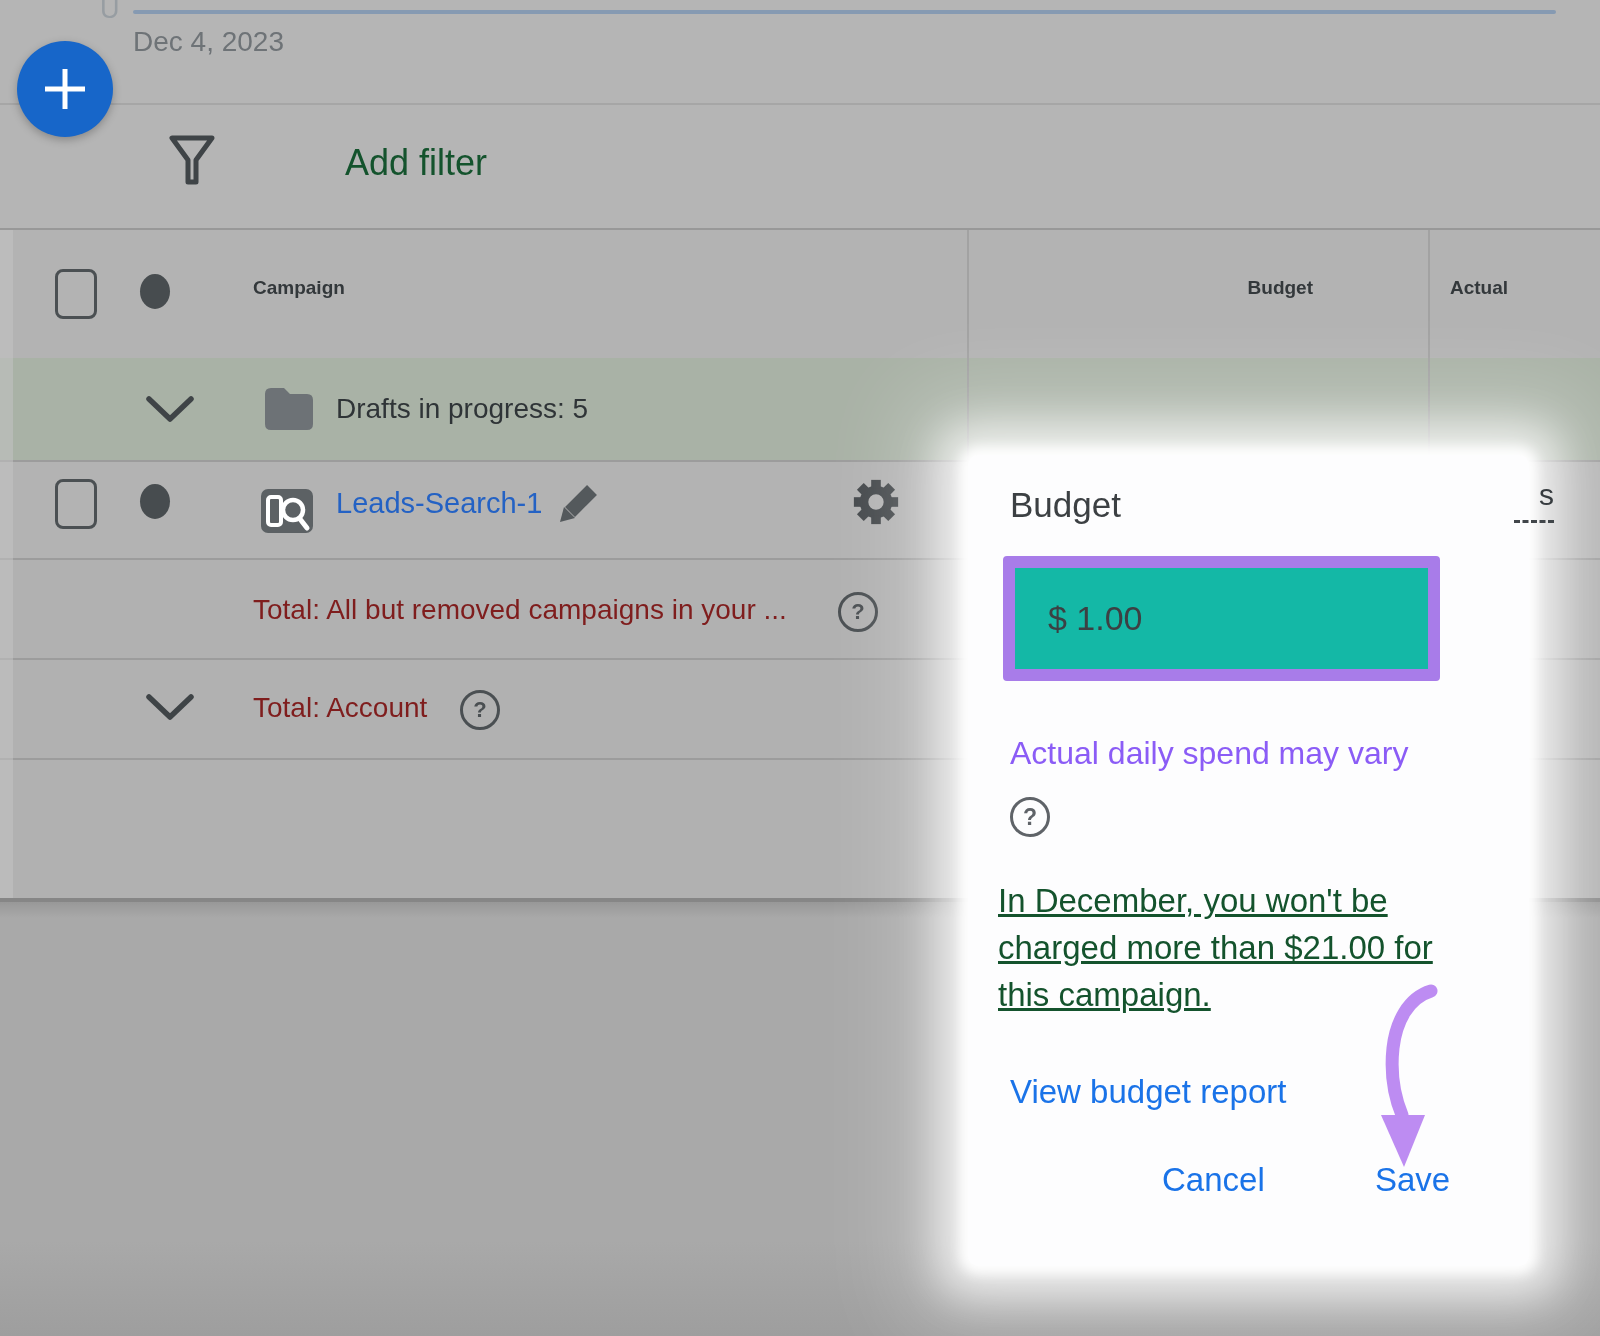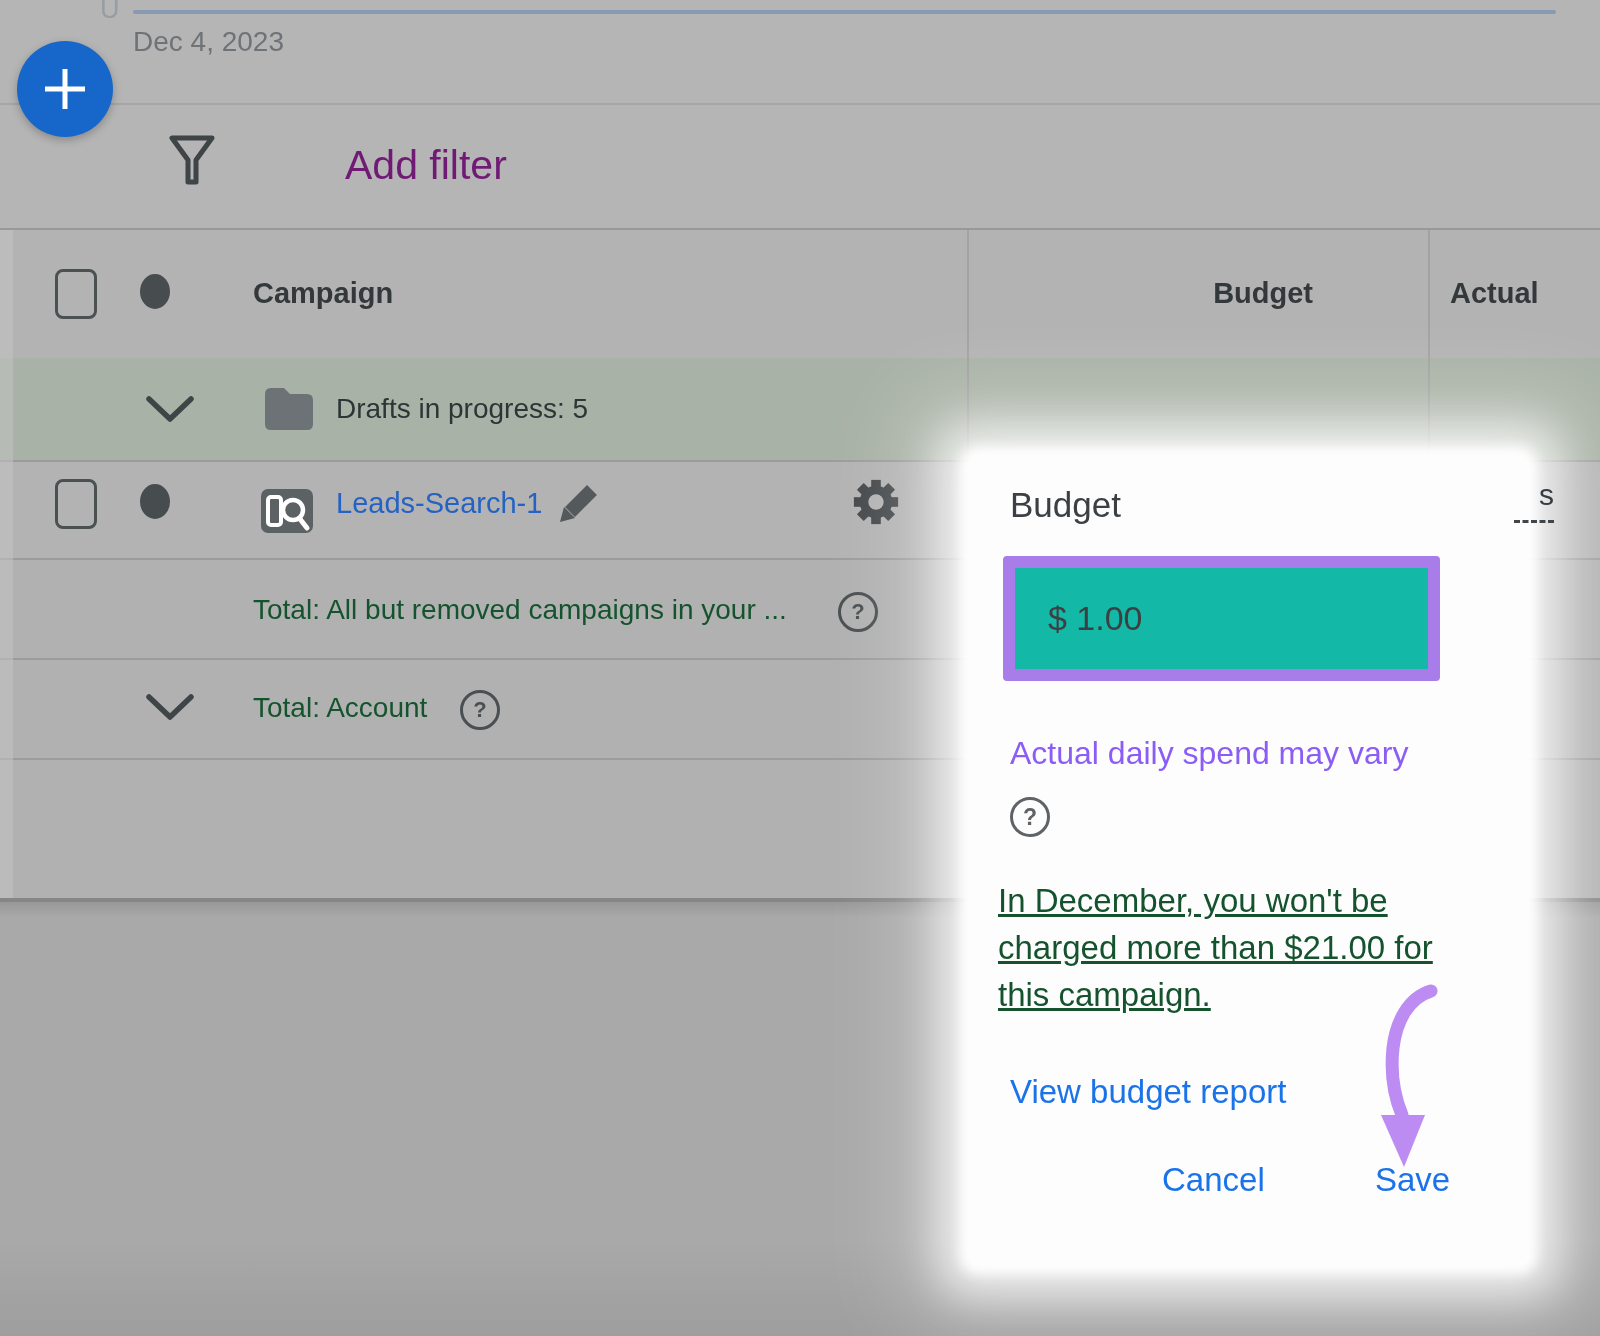--- a/index.html
+++ b/index.html
@@ -13,39 +13,39 @@
   
   .top-area{left:0;top:0;width:1600px;height:228px;background:#b5b5b5;}
   .spark-line{left:133px;top:10px;width:1423px;height:4px;background:#7e95b2;border-radius:3px;opacity:.85;}
   .axis-fragment{left:100px;top:-6px;font-size:27px;color:#979da2;}
   .date-label{left:133px;top:26px;font-size:28px;color:#6e7377;}
   .fab{left:17px;top:41px;width:96px;height:96px;border-radius:50%;
        background:#1766c9;box-shadow:0 3px 8px rgba(0,0,0,.25);z-index:3;}
   .fab svg{position:absolute;left:26px;top:26px;}
   .hairline{background:#a6a6a6;height:2px;}
   .filter-icon{left:168px;top:134px;}
-  .add-filter-label{left:345px;top:142px;font-size:41px;font-weight:500;color:#701a75;}
+  .add-filter-label{left:345px;top:142px;font-size:36px;font-weight:500;color:#14532d;}
 
   
   .tbl-row{left:0;width:1600px;border-bottom:2px solid #9c9c9c;}
   .row-header{top:228px;height:128px;background:#b3b3b3;border-top:2px solid #989898;}
   .row-drafts{top:358px;height:102px;background:#a9b2a6;}
   .row-leads{top:462px;height:96px;background:#b3b3b3;}
   .row-total1{top:560px;height:98px;background:#b1b1b1;}
   .row-total2{top:660px;height:98px;background:#b1b1b1;}
   .row-empty{top:760px;height:138px;background:#b1b1b1;border-bottom:4px solid #868686;}
   .table-shadow{left:0;top:902px;width:1600px;height:16px;
       background:linear-gradient(rgba(0,0,0,.10),rgba(0,0,0,0));}
   .below-area{left:0;top:902px;width:1600px;height:434px;
       background:linear-gradient(#a9a9a9 0 78%,#9e9e9e 100%);z-index:-1;}
   .left-strip{left:0;top:230px;width:13px;height:668px;background:#c2c2c2;opacity:.55;}
   .vsep{top:230px;width:2px;height:668px;background:#a2a2a2;}
-  .col-head{font-size:29px;font-weight:bold;color:#33383b;}
+  .col-head{font-size:19px;font-weight:bold;color:#33383b;}
   .cell-text{font-size:28px;color:#2f3437;}
-  .muted-text{color:#14532d;}
+  .muted-text{color:#7f1d1d;}
   .checkbox{width:36px;height:44px;border:3.5px solid #4b5053;border-radius:8px;}
   .status-dot{width:30px;height:35px;border-radius:50%;background:#474c4f;}
   .help-circle{width:34px;height:34px;border:3px solid #4a4f52;border-radius:50%;
       color:#4a4f52;font-size:22px;font-weight:bold;text-align:center;line-height:34px;}
   .campaign-link{font-size:29px;color:#2462c4;text-align:center;}
 
   
   .popup-panel{left:968px;top:455px;width:561px;height:811px;background:#fdfdfe;border-radius:10px;
       box-shadow:0 0 12px 8px rgba(255,255,255,.95),
                  0 0 40px 30px rgba(255,255,255,.70),

